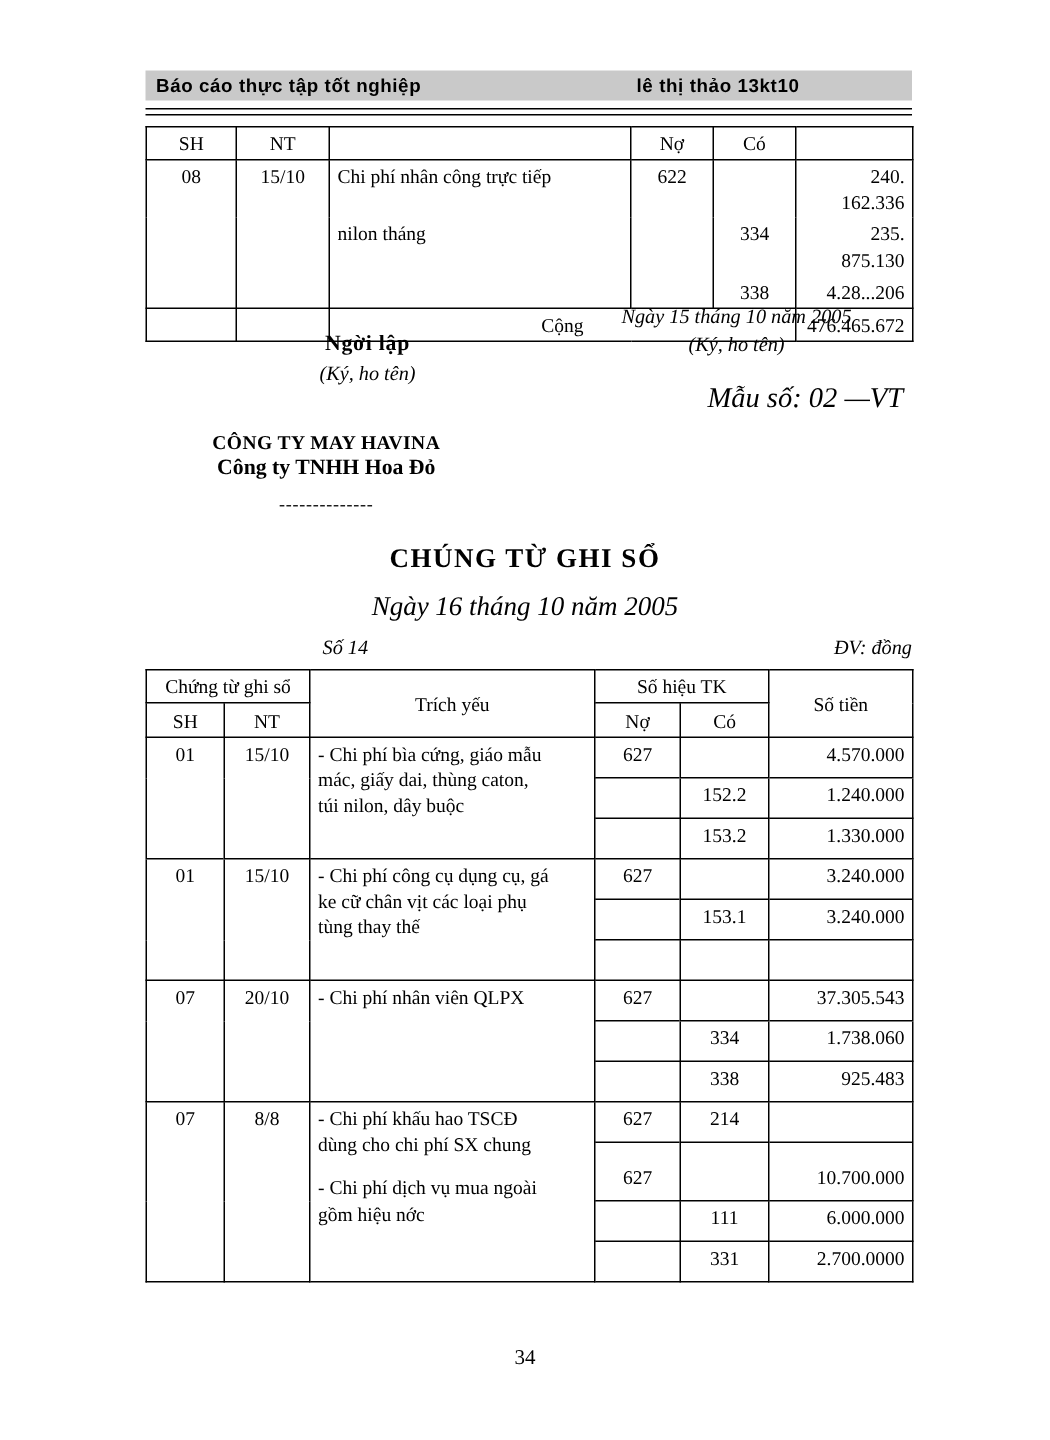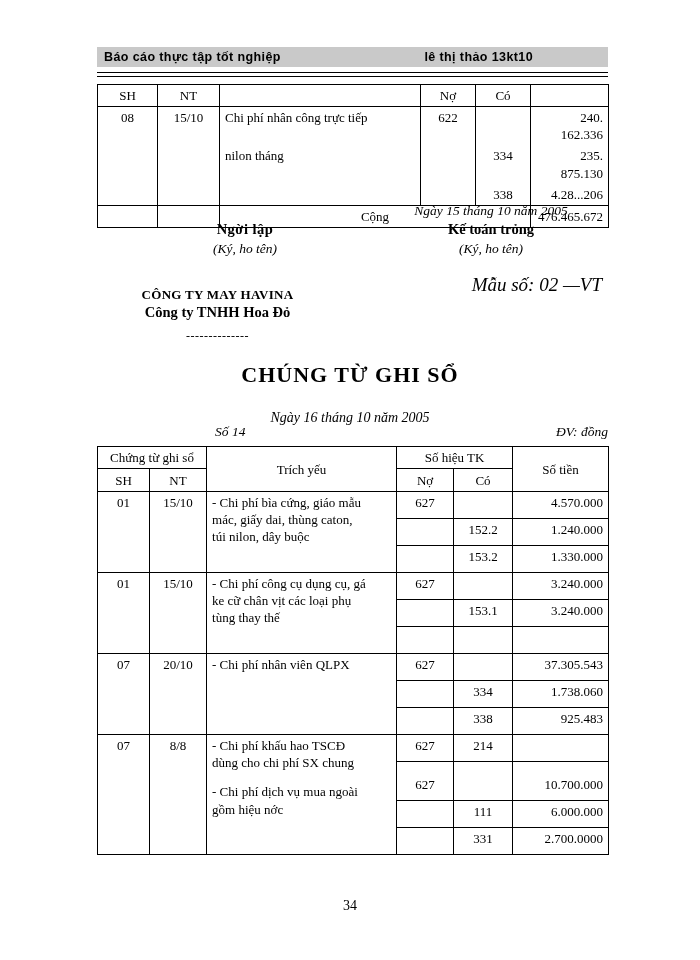--- a/index.html
+++ b/index.html
@@ -181,32 +181,31 @@
   }
 
   
   #doc-title {
     position: absolute;
     left: 0;
     top: 362px;
     width: 700px;
     text-align: center;
     font-weight: bold;
-    font-size: 22px;
+    font-size: 18px;
     letter-spacing: 1px;
   }
   #doc-subtitle {
     position: absolute;
     left: 0;
     top: 394px;
     width: 700px;
     text-align: center;
     font-style: italic;
-    font-size: 14px;
-    margin-top: 16px;
+    font-size: 18px;
   }
 
   
   #so-line {
     position: absolute;
     left: 97px;
     top: 424px;
     width: 511px;
     display: flex;
     justify-content: space-between;
@@ -326,21 +325,20 @@
     </tbody>
   </table>
 
   <div class="sig" id="sig-left">
     <div class="role">Ngời   lập</div>
     <div class="paren">(Ký, ho tên)</div>
   </div>
 
   <div class="sig" id="sig-right">
     <div class="date">Ngày 15 tháng 10 năm 2005</div>
-    <div class="role">Kế toán trỏng</div>
     <div class="paren">(Ký, ho tên)</div>
     <div class="mau">Mẫu số: 02 —VT</div>
   </div>
 
   <div class="sig" id="company">
     <div class="cname">CÔNG TY MAY HAVINA</div>
     <div class="cname2">Công ty TNHH Hoa Đỏ</div>
     <div class="dashes">--------------</div>
   </div>
 

